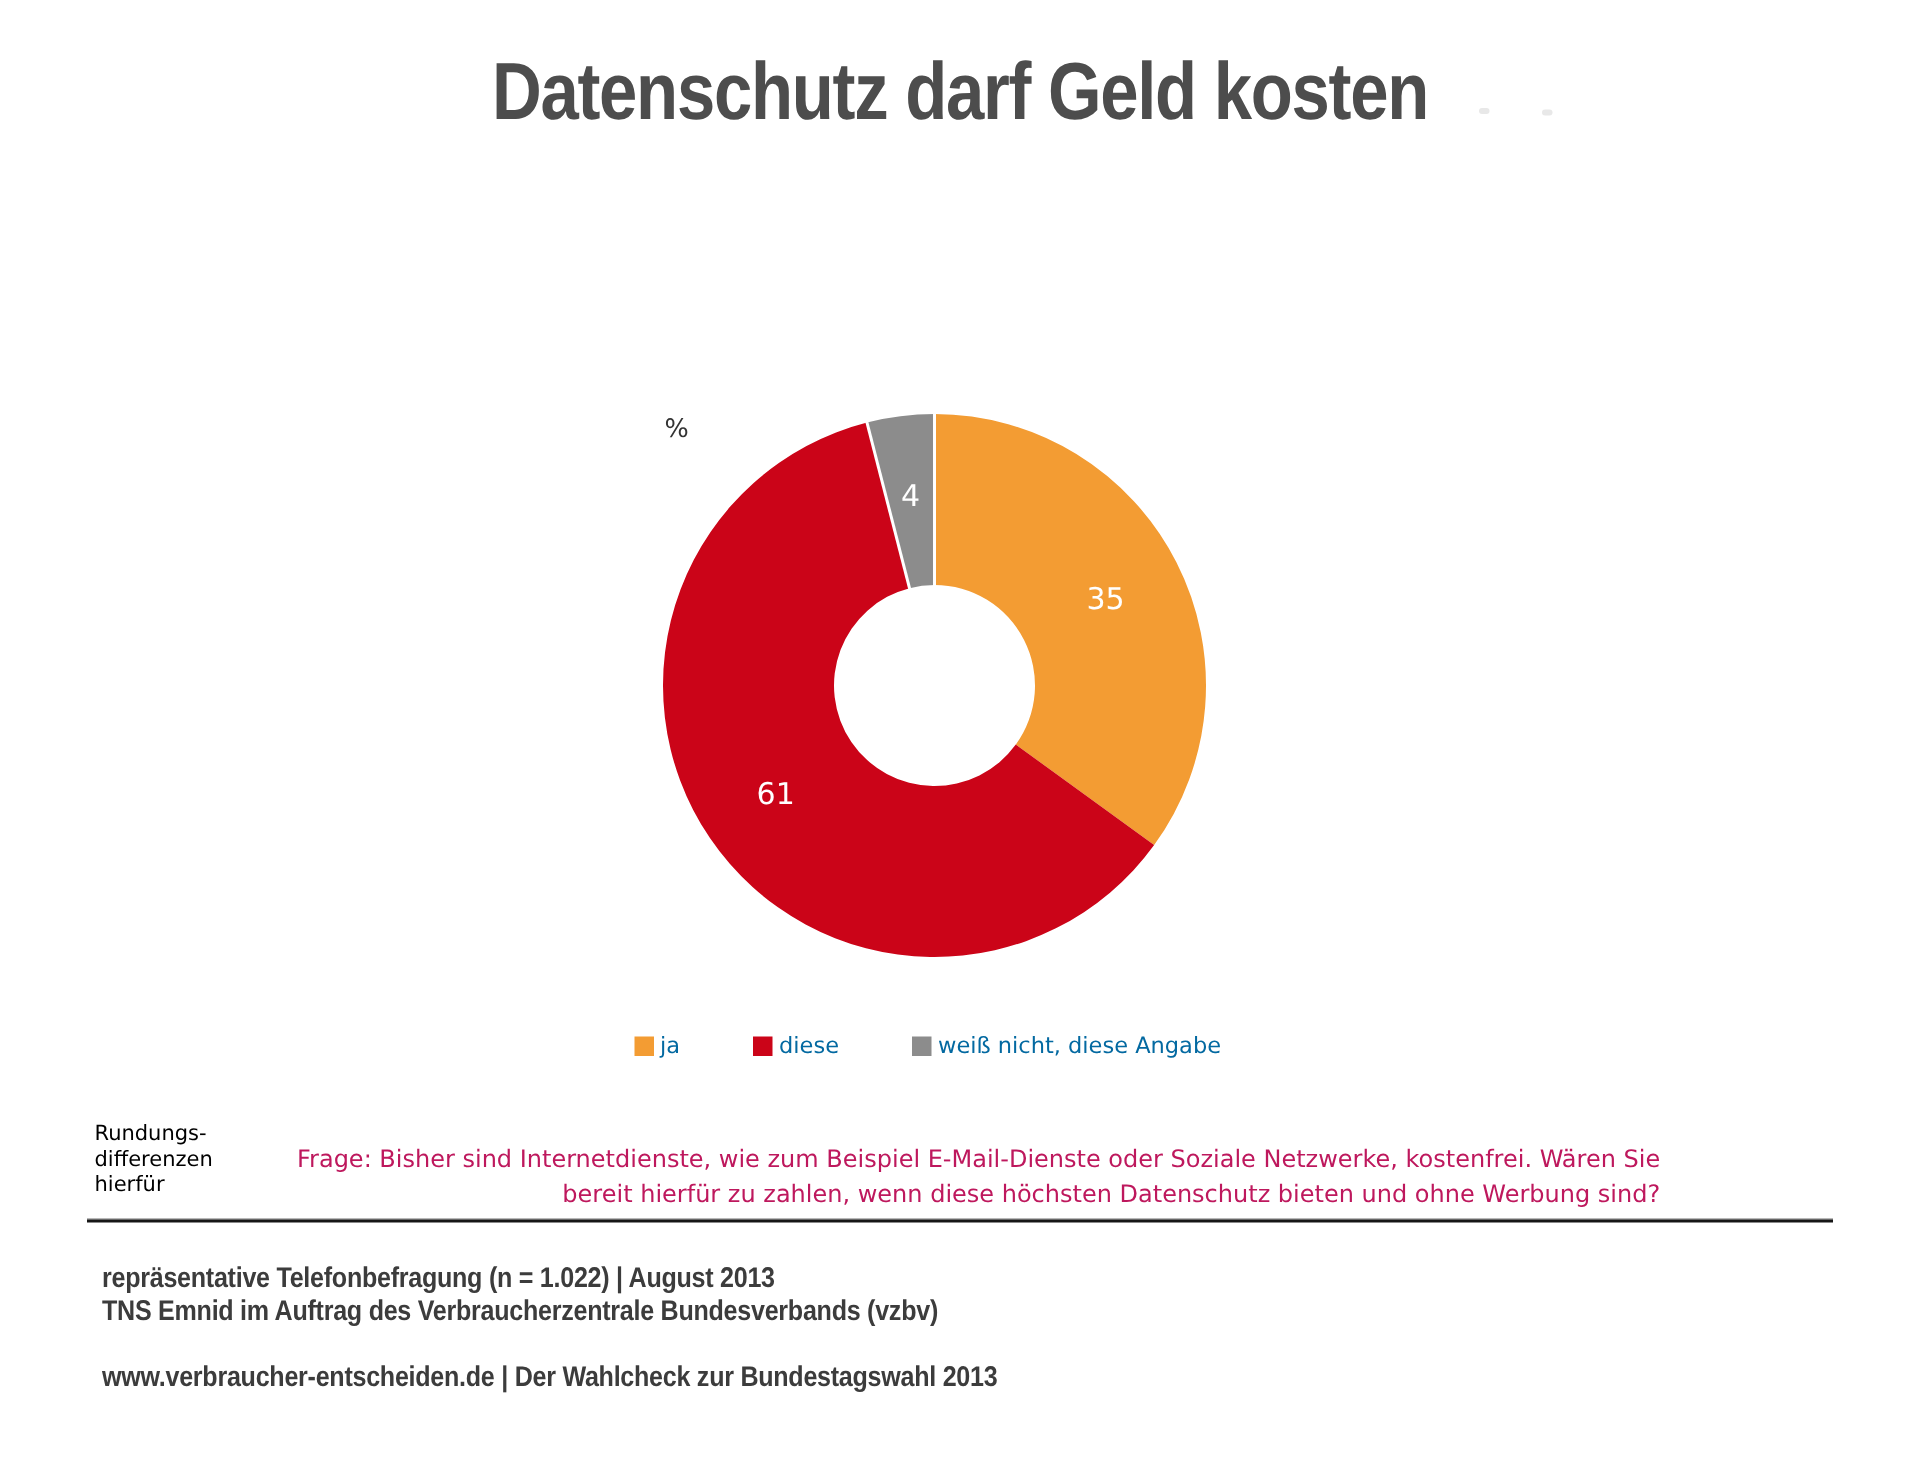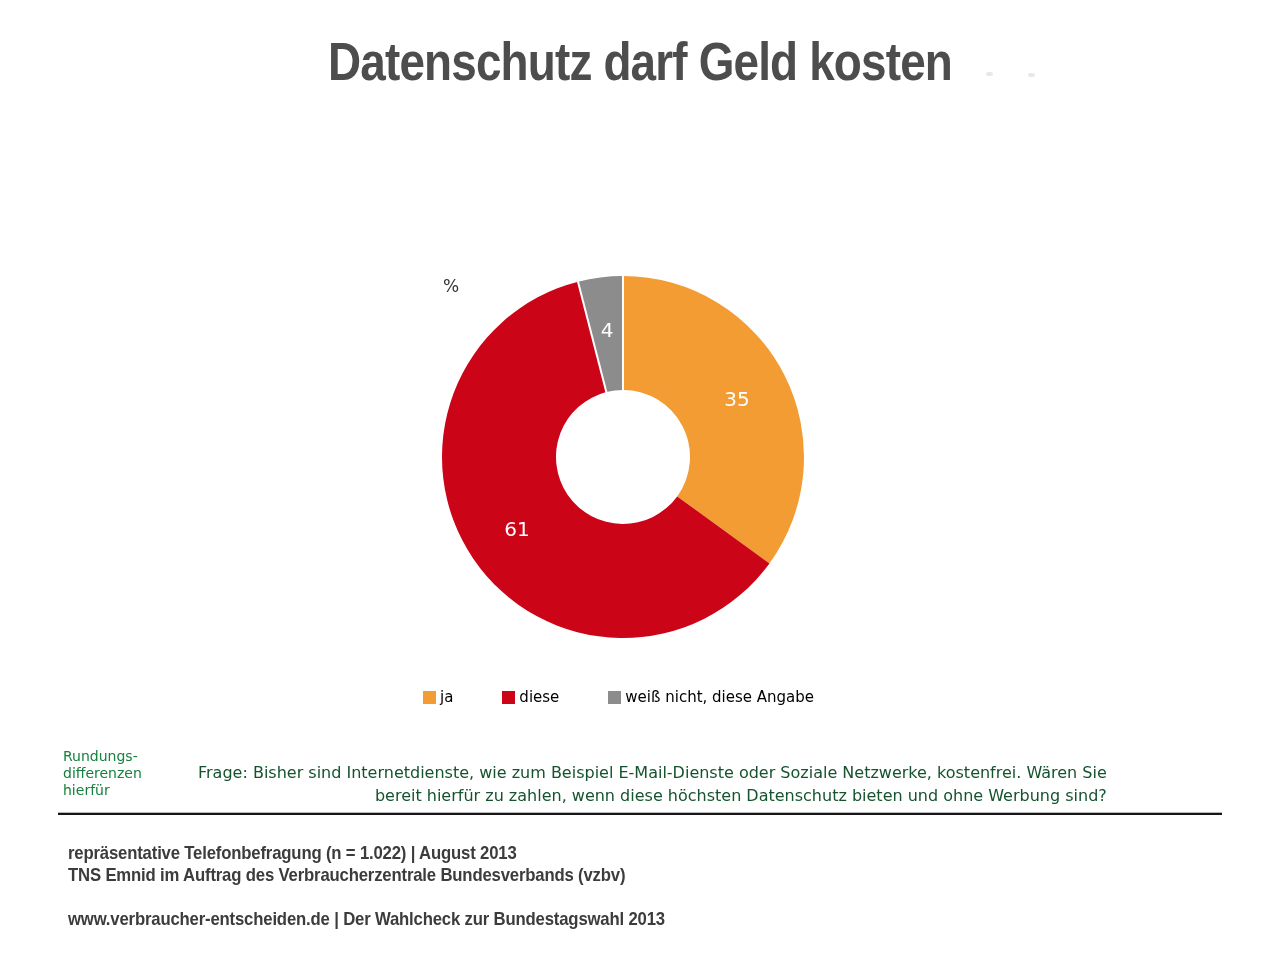--- a/index.html
+++ b/index.html
@@ -69,48 +69,48 @@
     left: 423px;
     top: 688px;
     display: flex;
     align-items: center;
     gap: 49px;
   }
   .legend-item {
     display: flex;
     align-items: center;
     font-size: 15px;
-    color: #000000;
+    color: #0369a1;
     white-space: nowrap;
   }
   .legend-swatch {
     width: 13px;
     height: 13px;
     margin-right: 4px;
     flex: 0 0 auto;
   }
 
   
   .rounding-note {
     position: absolute;
     left: 63px;
     top: 748px;
     font-size: 14px;
     line-height: 17px;
-    color: #15803d;
+    color: #000000;
   }
 
   
   .question {
     position: absolute;
     left: 198px;
     top: 761px;
     font-size: 16px;
     line-height: 23px;
-    color: #14532d;
+    color: #be185d;
     white-space: nowrap;
   }
   .question .q-line2 { margin-left: 64px; text-align: right; }
 
   
   .divider {
     position: absolute;
     left: 58px;
     top: 812px;
     width: 1164px;

